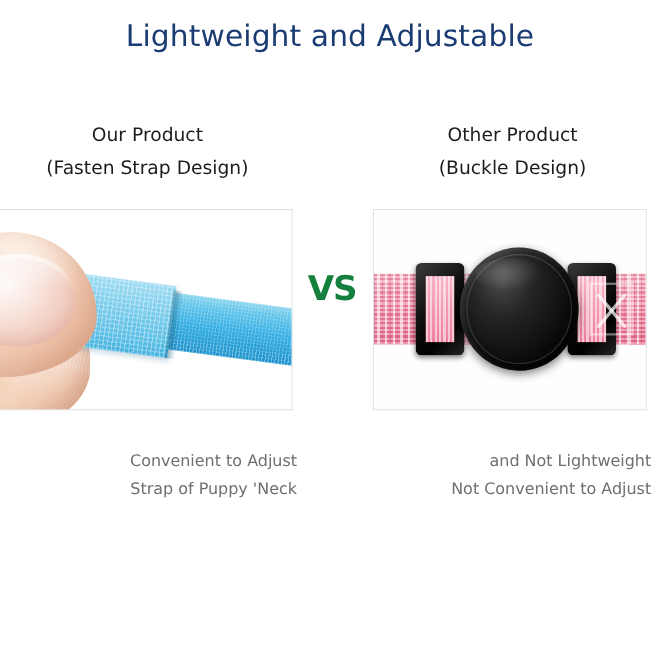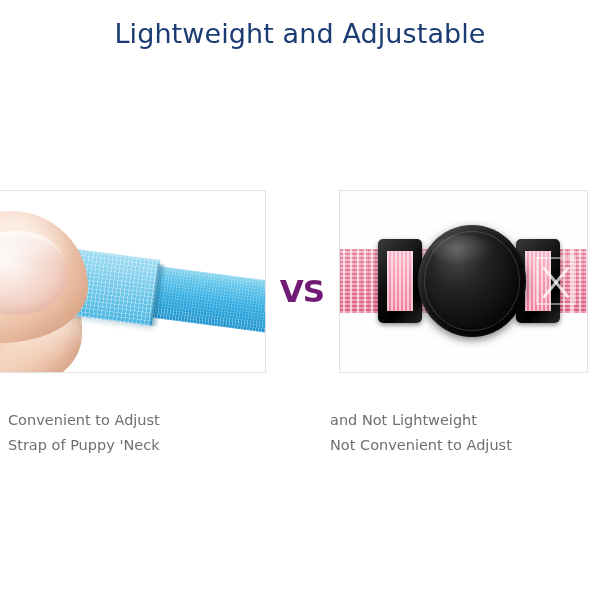--- a/index.html
+++ b/index.html
@@ -226,47 +226,54 @@
     width:62px; height:30px;
     border-radius:50%;
     background:radial-gradient(ellipse at 40% 40%, rgba(255,255,255,.18), rgba(255,255,255,0) 70%);
   }
 
   
   .vs {
     position:absolute; left:268px; top:245px;
     width:68px; text-align:center;
     font-size:31px; font-weight:bold;
-    color:#701a75;
+    color:#15803d;
     letter-spacing:-1px;
     font-family:"DejaVu Sans", sans-serif;
-    margin-top:28px;
   }
 
   
   .caption {
     position:absolute; top:408px;
-    text-align:left;
+    text-align:right;
     color:#6f6f6f;
     font-size:14.5px;
     line-height:25px;
     font-family:"DejaVu Sans", sans-serif;
   }
   .caption.left  { left:8px;   width:262px; }
   .caption.right { left:330px; width:262px; }
   .caption span { display:block; }
 </style>
 </head>
 <body>
 
 <div id="page">
 
   <div class="title">Lightweight and Adjustable</div>
 
-
+  <div class="col-head left">
+    <span>Our Product</span>
+    <span class="l2">(Fasten Strap Design)</span>
+  </div>
+
+  <div class="col-head right">
+    <span>Other Product</span>
+    <span class="l2">(Buckle Design)</span>
+  </div>
 
   <div class="panel left">
     <div class="ph-left">
       <div class="finger-lower"></div>
       <div class="strap-wrap">
         <div class="strap-main"></div>
         <div class="strap-edge"></div>
         <div class="strap-tab"></div>
         <div class="strap-tab-shadow"></div>
       </div>

